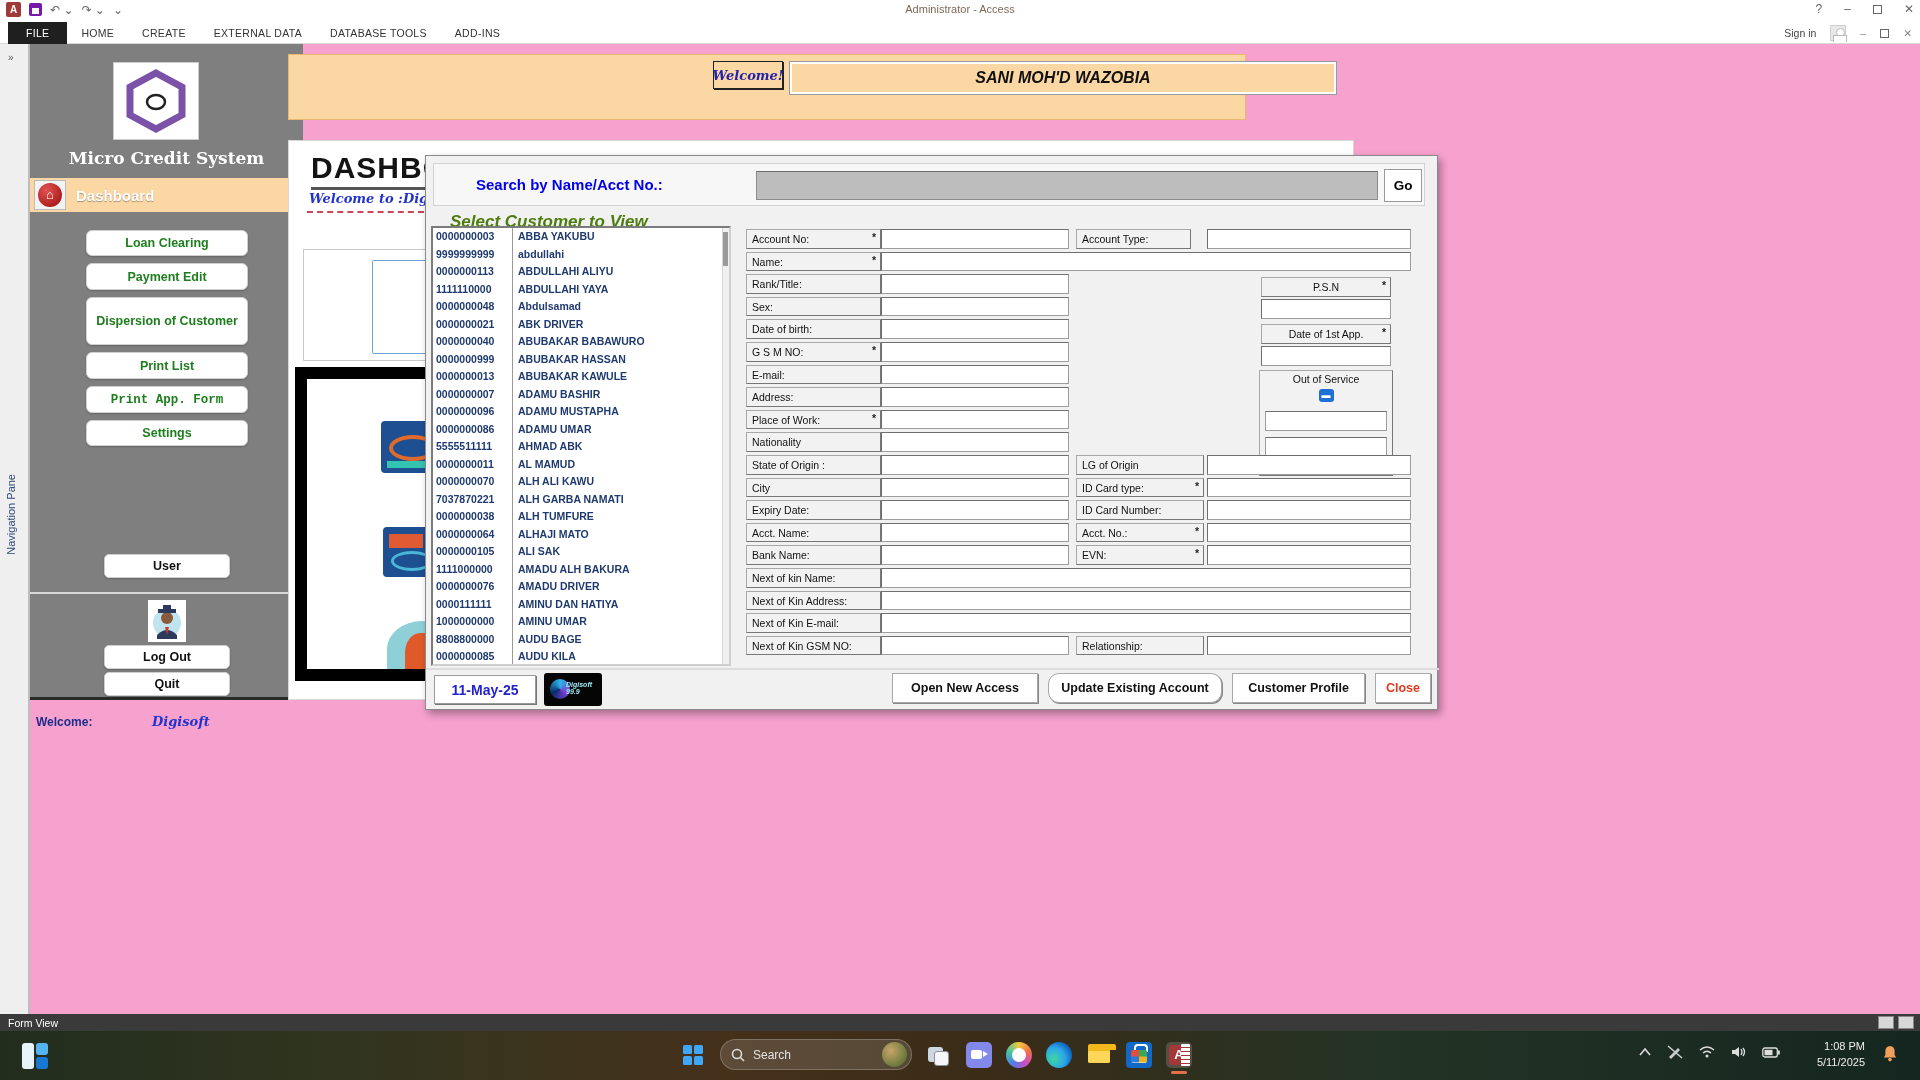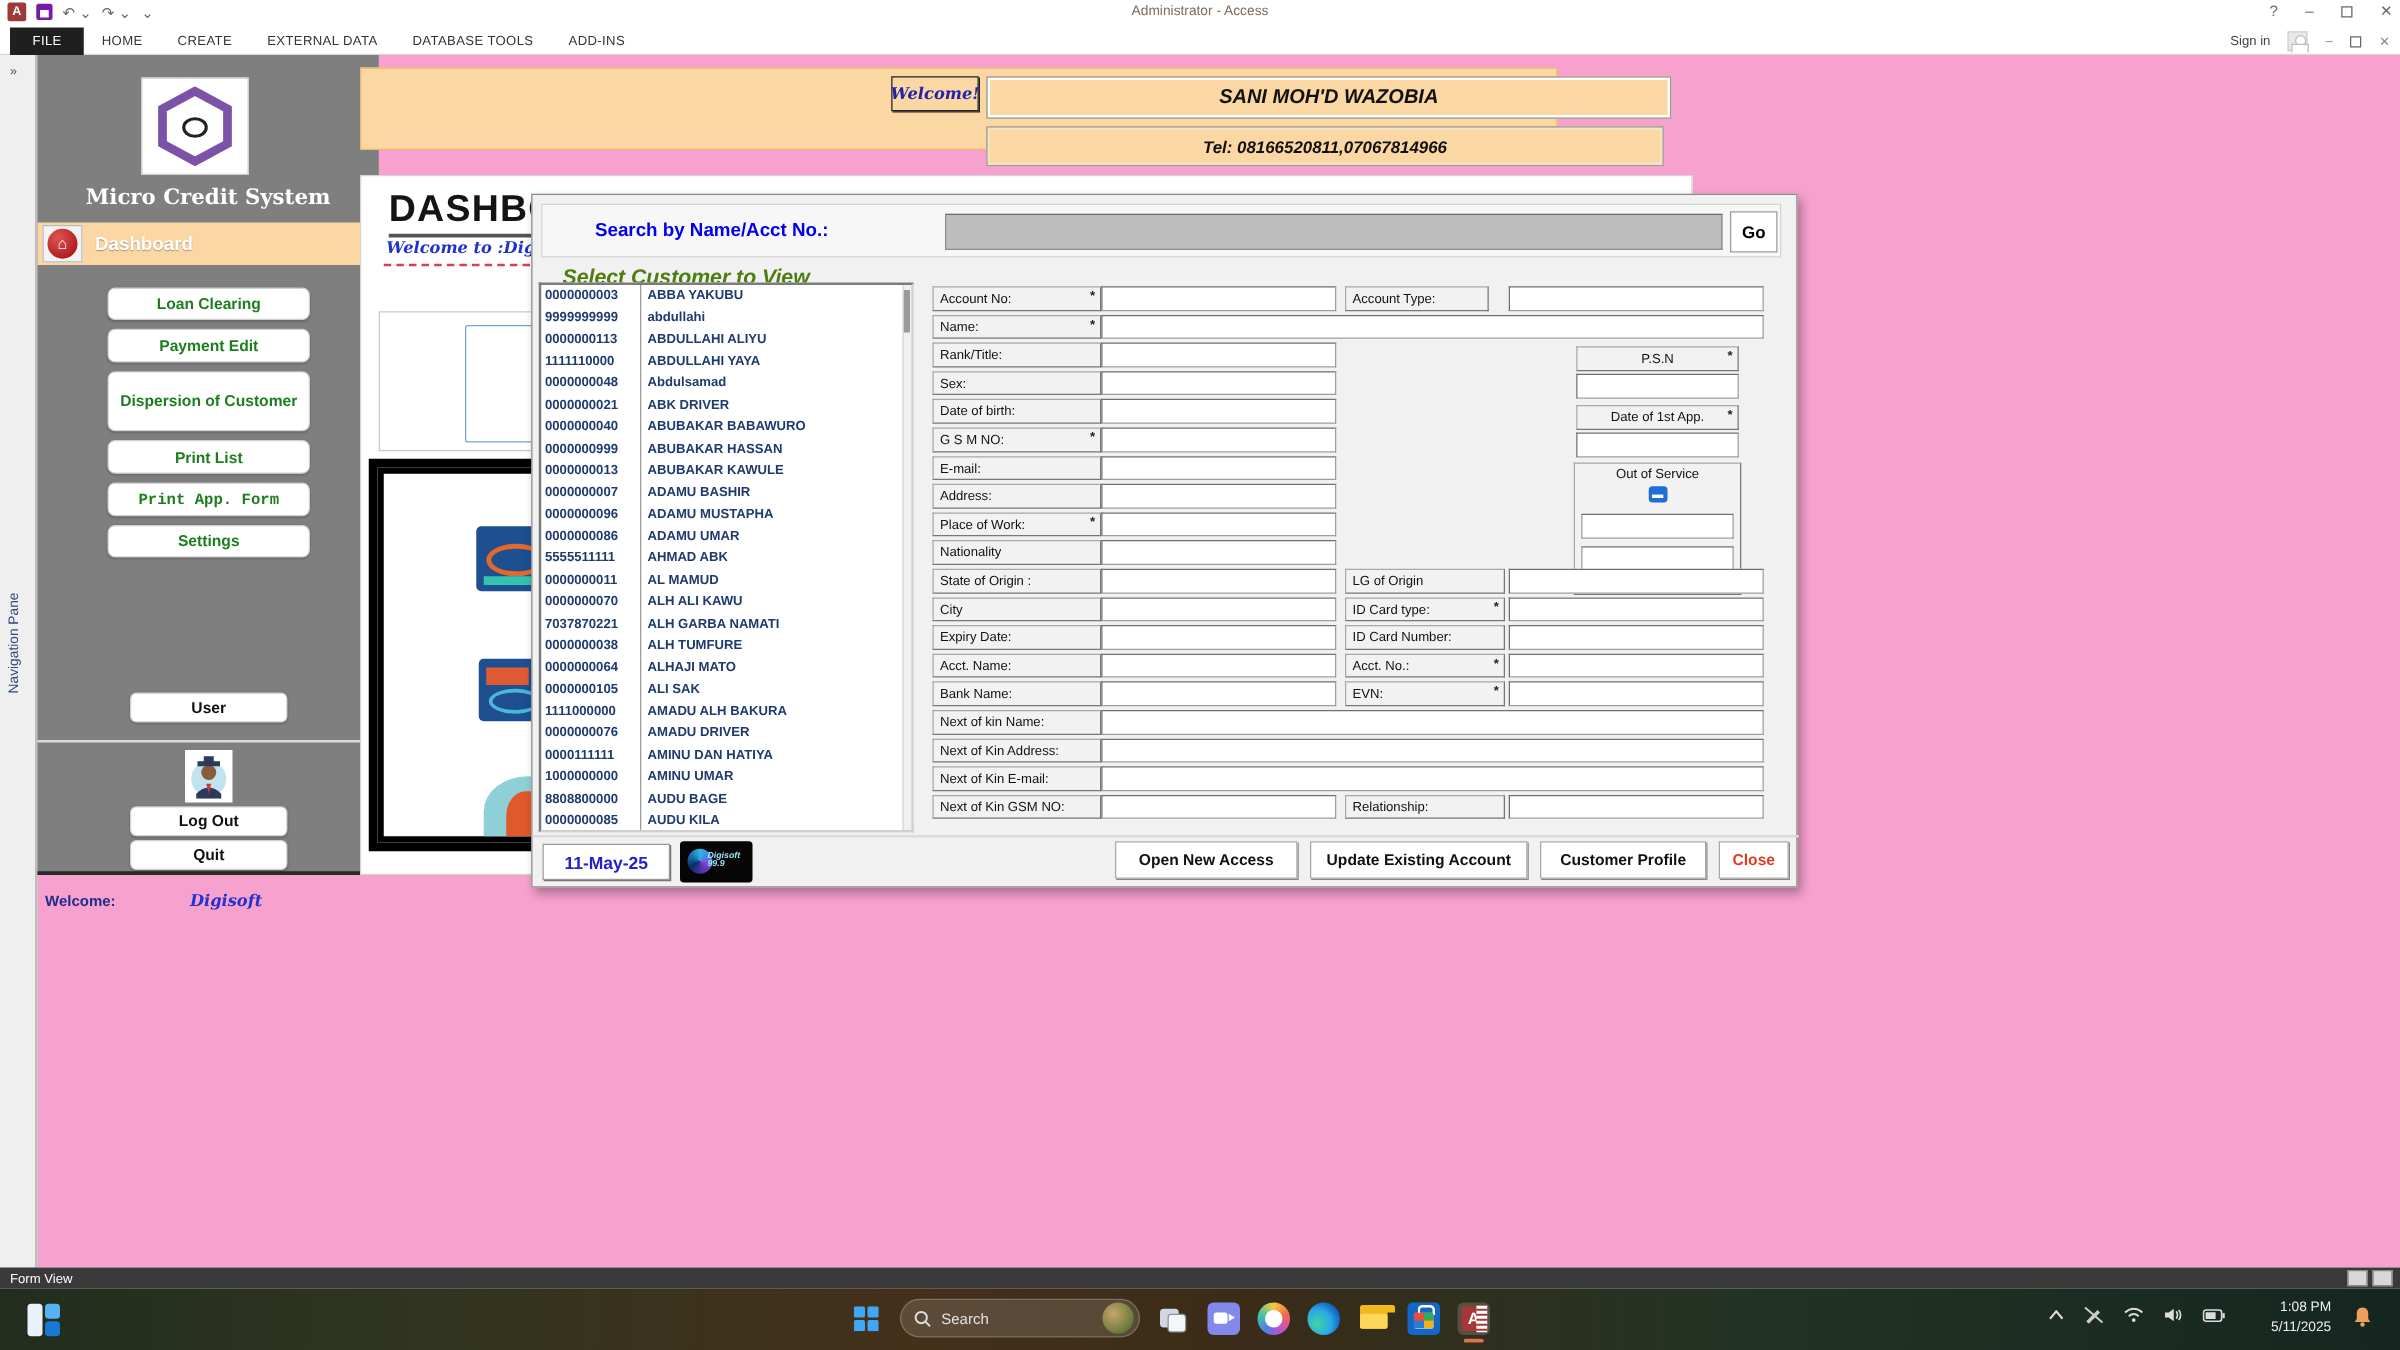--- a/index.html
+++ b/index.html
@@ -238,21 +238,20 @@
     </div>
 
     <div class="welcome-line">
       <span class="wl1">Welcome:</span>
       <span class="wl2">Digisoft</span>
     </div>
 
     <div class="peach-banner">
       <div class="welcome-badge">Welcome!</div>
       <div class="name-box">SANI MOH'D WAZOBIA</div>
-      <div class="tel-box">Tel: 08166520811,07067814966</div>
     </div>
 
     <div class="content-panel">
       <div class="dash-head">DASHBOARD</div>
       <div class="dash-sub">Welcome to :Dig</div>
       <div class="dash-dashes"></div>
       <div class="mini-panel">
         <div class="mini-blue"></div>
       </div>
       <div class="pic-frame">
@@ -445,21 +444,21 @@
         </div>
 
       <div class="footer-divider"></div>
       <div class="date-box">11-May-25</div>
       <div class="digisoft-logo">
         <div class="swirl"></div>
           <div class="txt">Digisoft<br>99.9</div>
       </div>
       <div id="dlg-buttons"></div>
     <div class="dlg-btn" style="left: 466px; width: 146px;">Open New Access</div>
-        <div class="dlg-btn" style="left: 622px; width: 174px;">Update Existing Account</div>
+        <div class="dlg-btn" style="left: 622px; width: 174px; border-radius: 11px;">Update Existing Account</div>
         <div class="dlg-btn" style="left: 806px; width: 133px;">Customer Profile</div>
         <div class="dlg-btn close" style="left: 949px; width: 56px;">Close</div>
       </div>
 
   </div>
 
   <div class="statusbar">
     <span>Form View</span>
     <div class="sb-views">
       <div class="sb-ico"></div>

